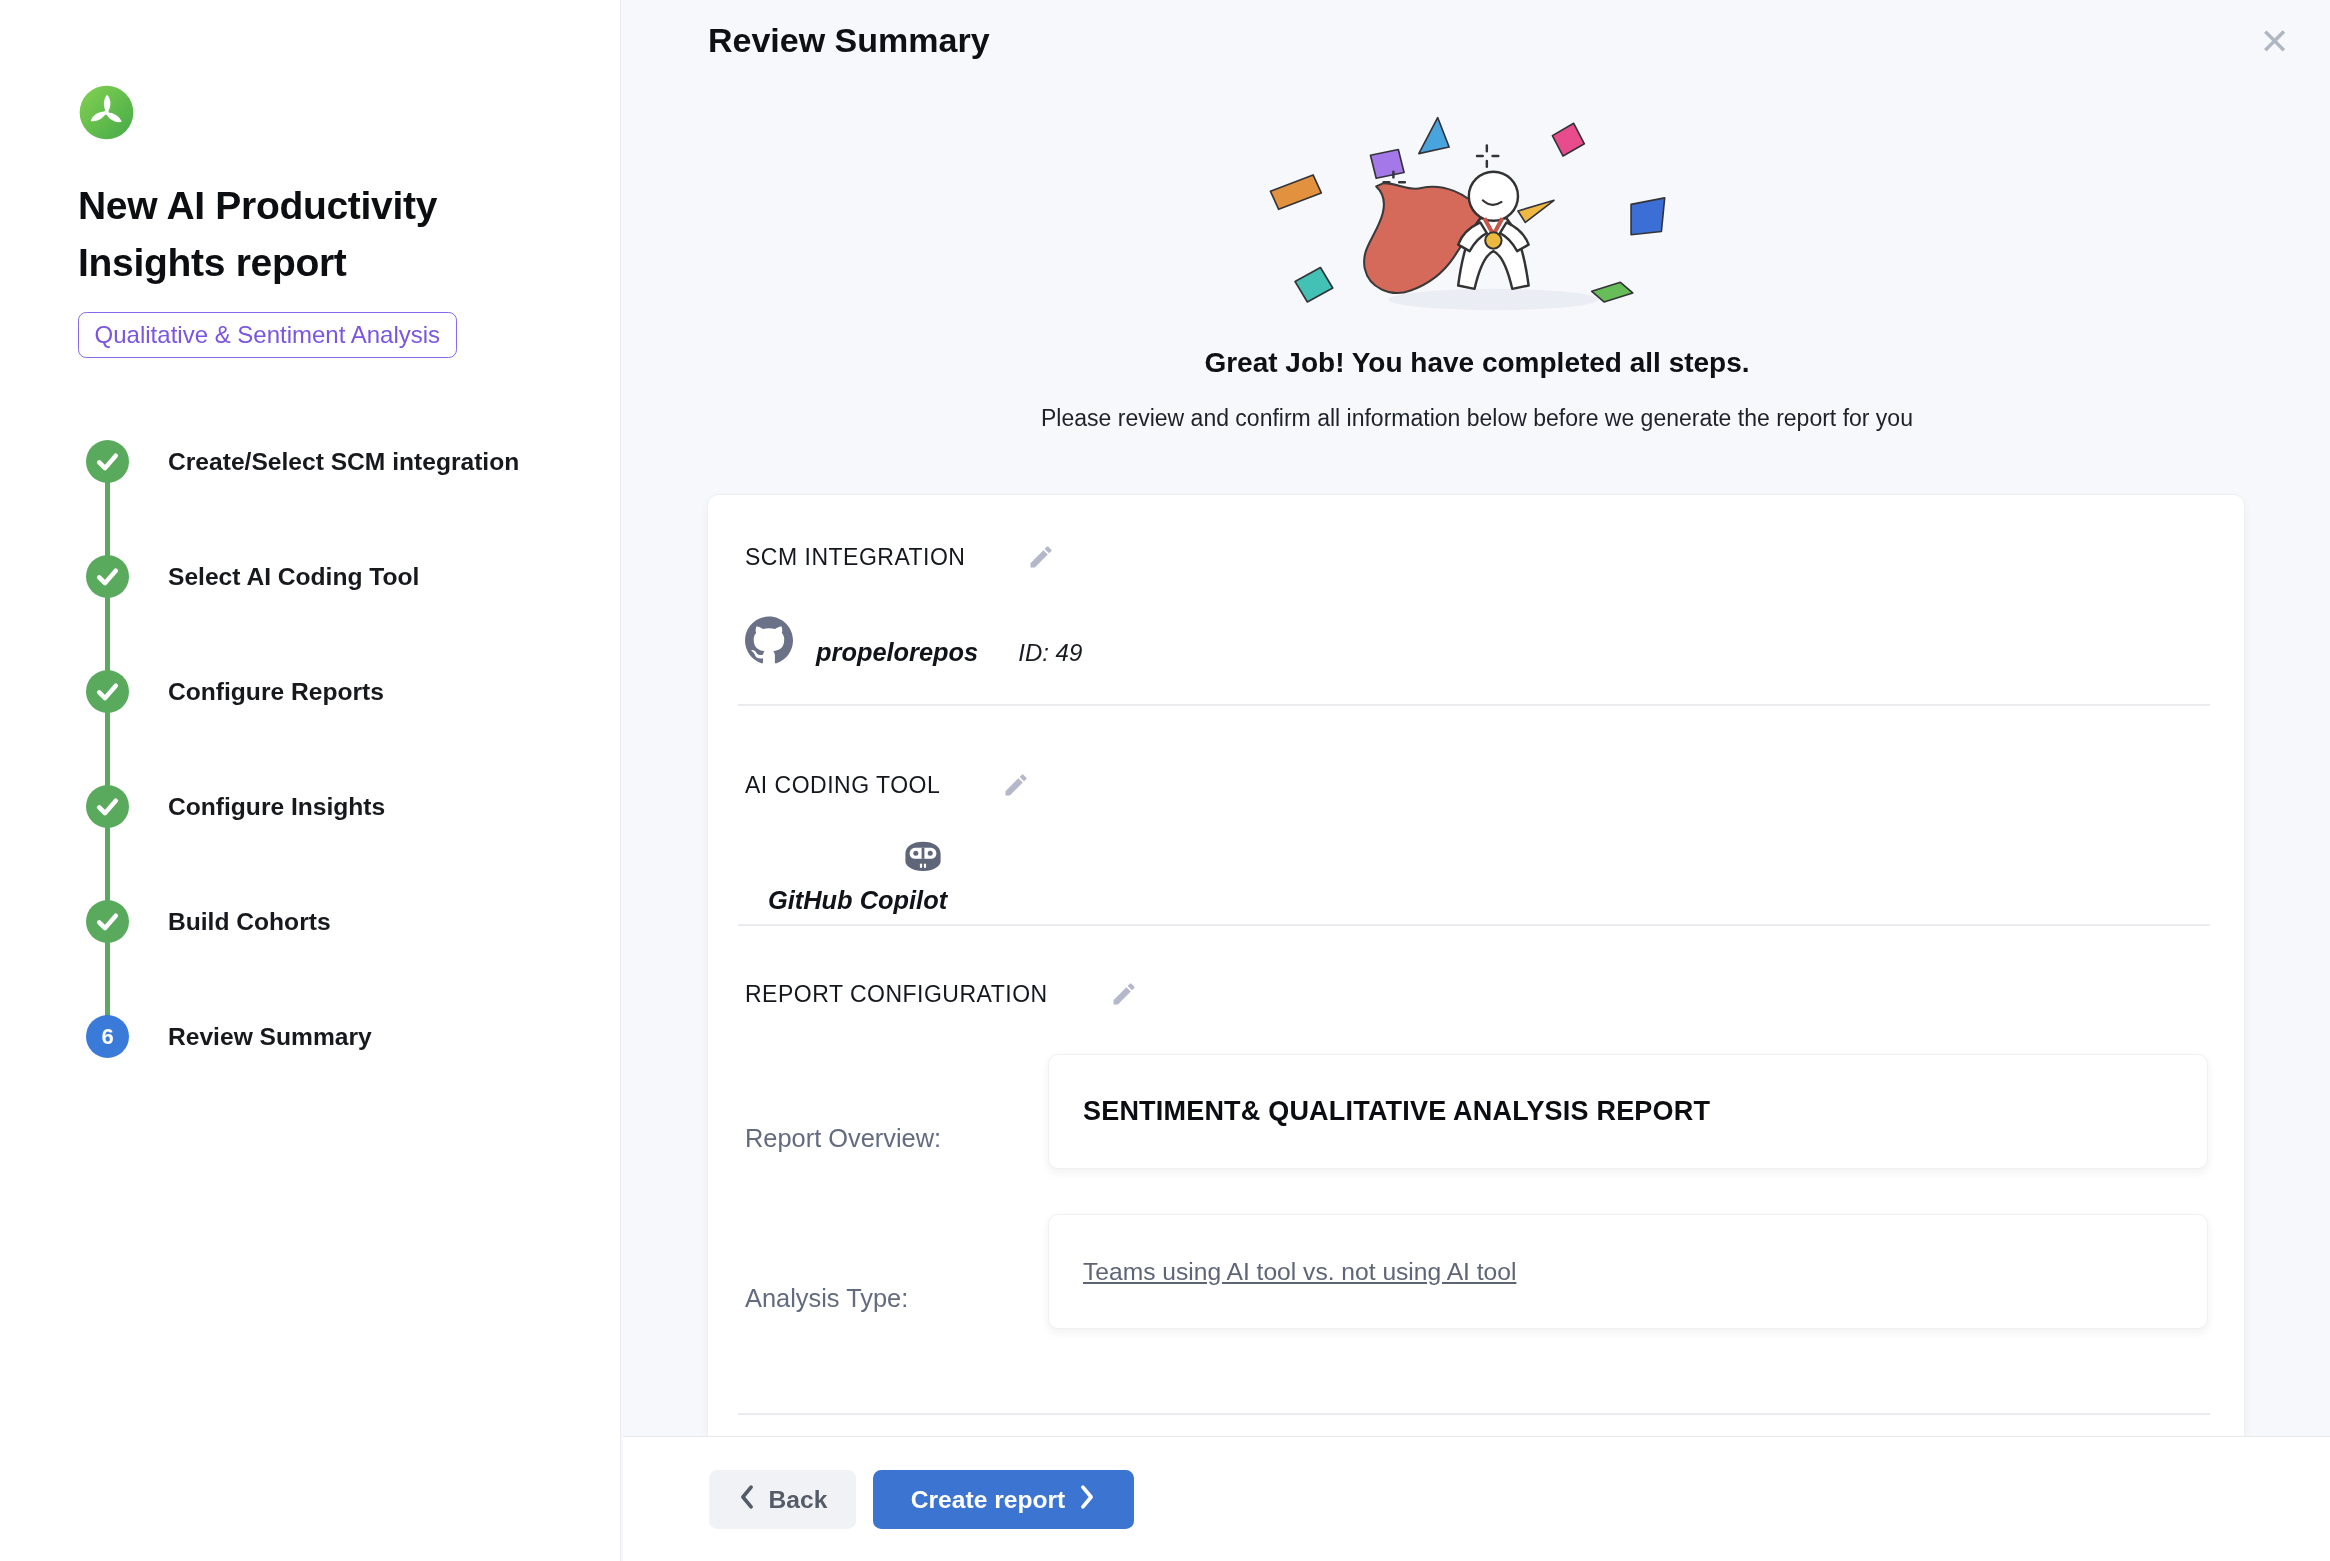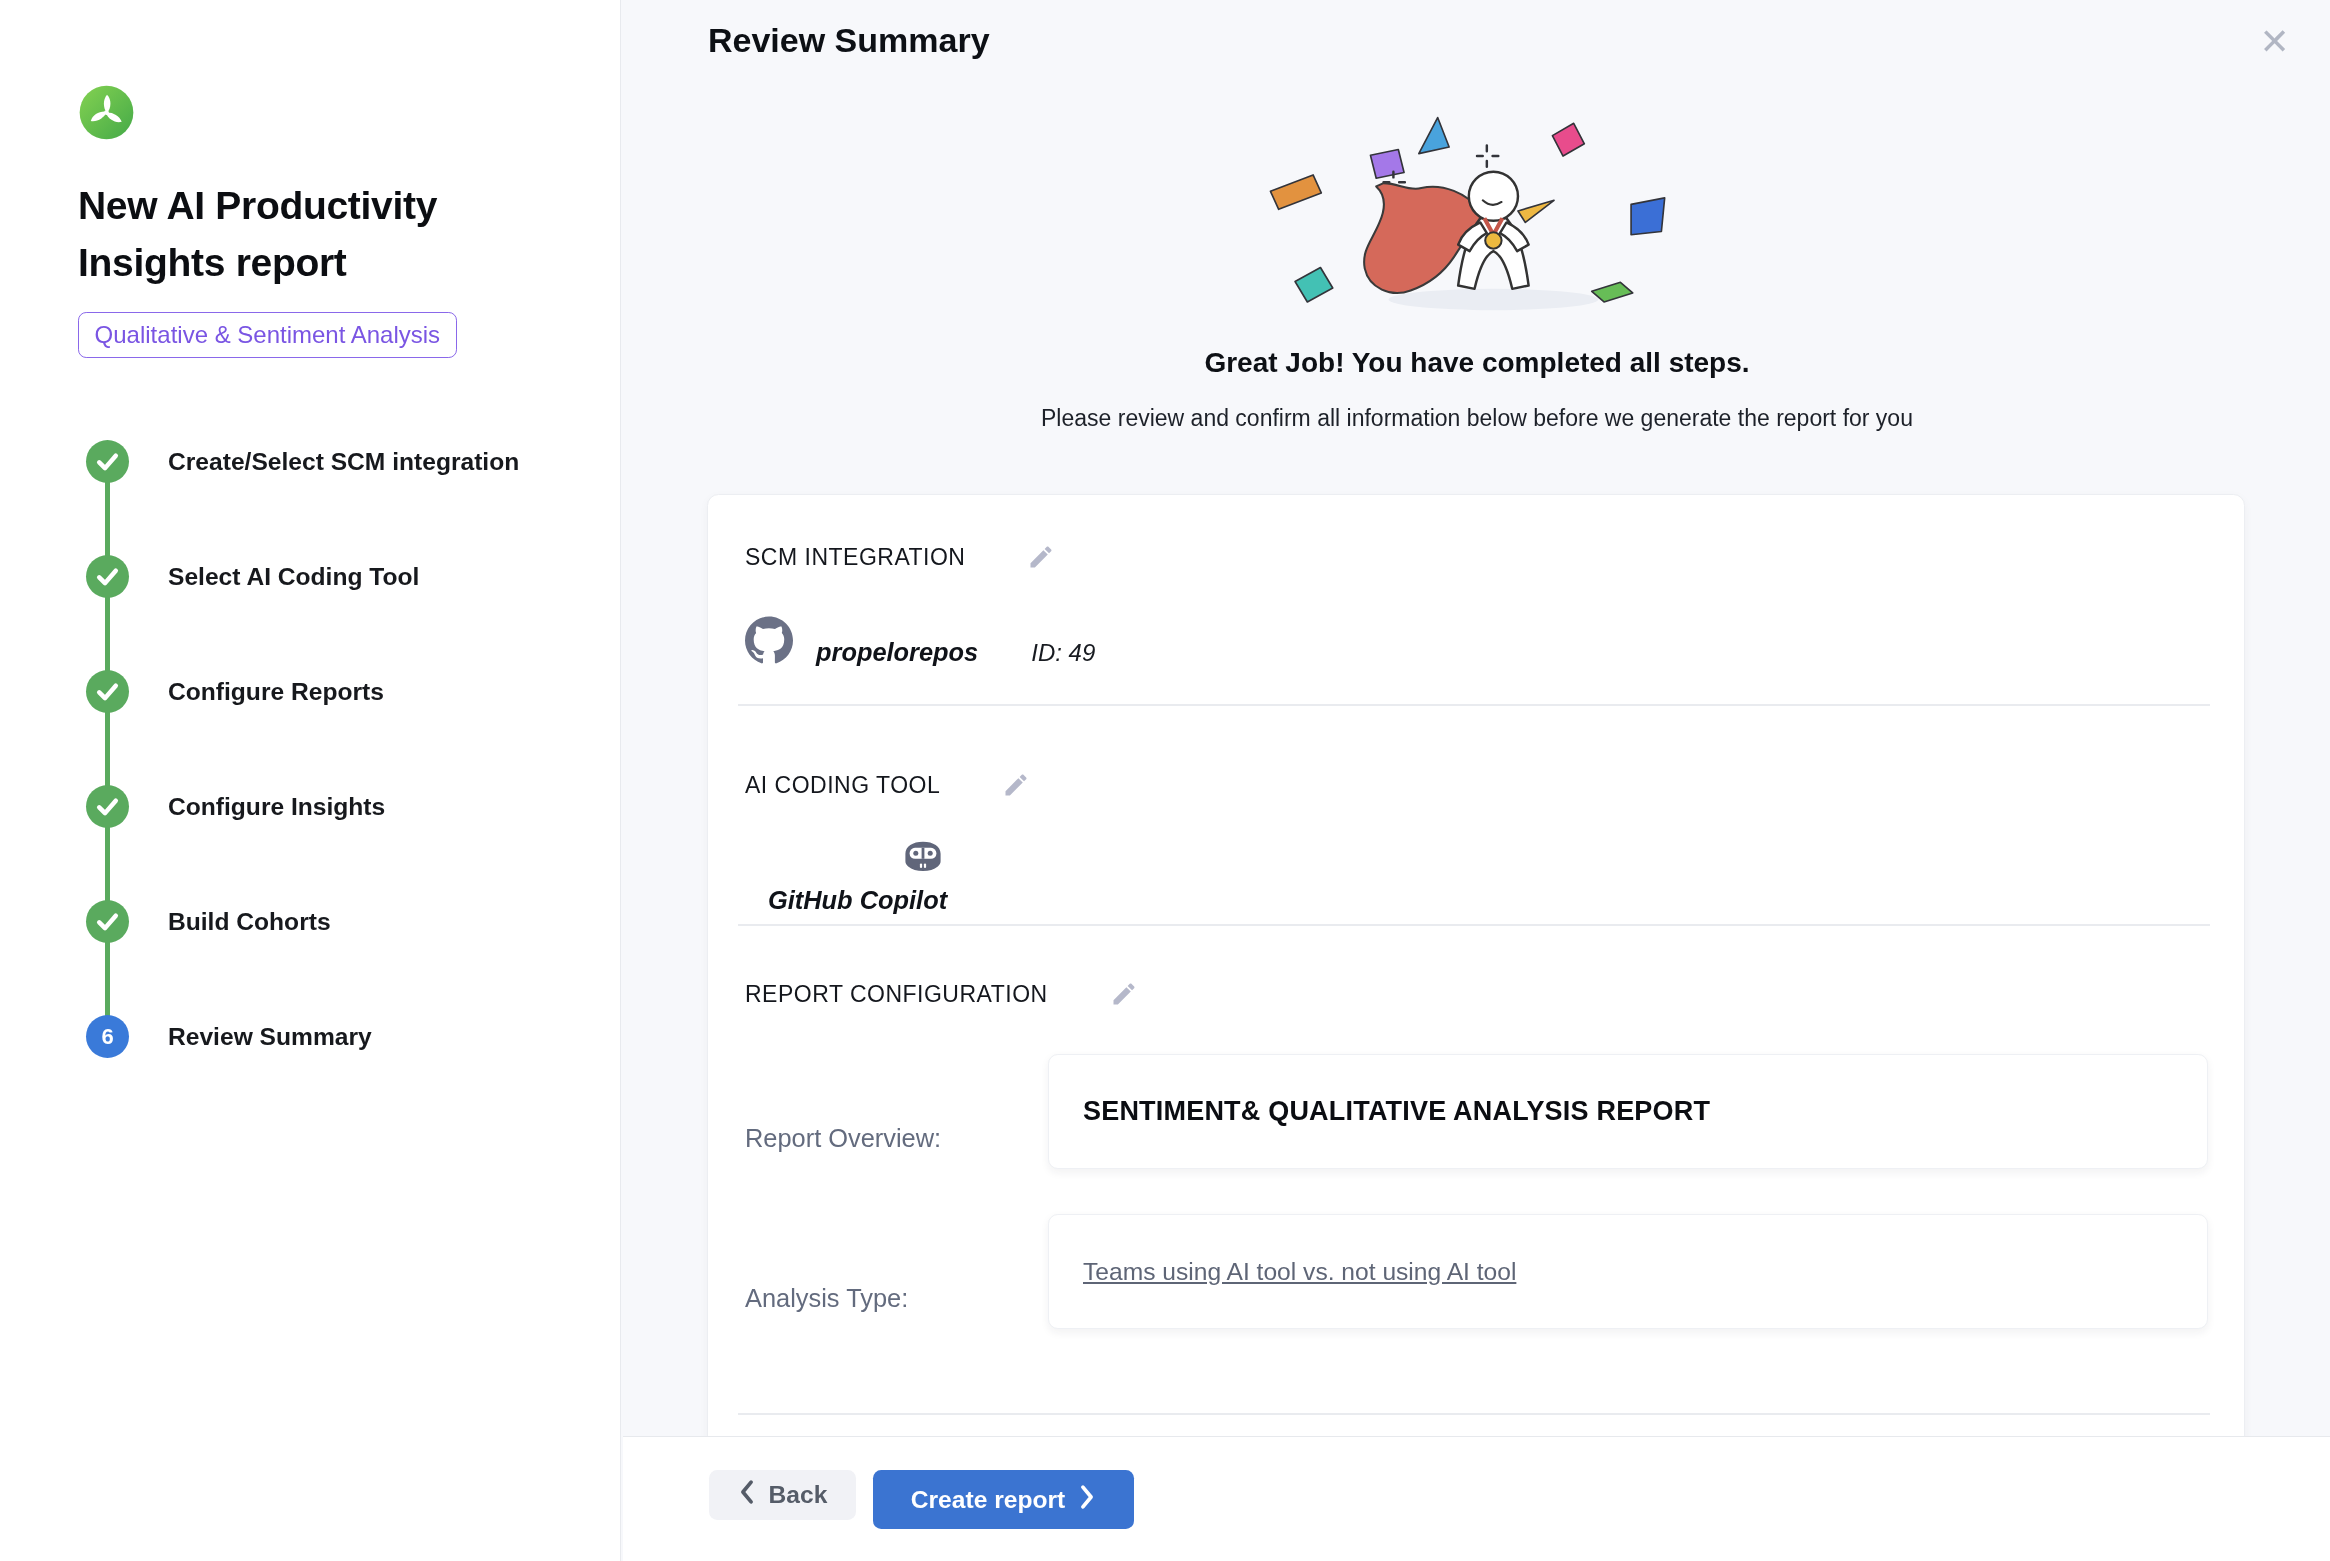--- a/index.html
+++ b/index.html
@@ -50,38 +50,38 @@
   .card{
     position:absolute;left:84px;top:494px;width:1538px;height:964px;box-sizing:border-box;
     background:#ffffff;border:1.6px solid #eceef2;border-radius:11.5px;
     box-shadow:0 3.3px 9.8px rgba(25,30,45,0.04);
   }
   .sec-head{position:absolute;display:flex;align-items:center;gap:36px;}
   .sec-head-label{font-size:23px;font-weight:500;color:#14171d;letter-spacing:0.5px;}
   .edit-btn{background:none;border:none;padding:0;margin-left:26px;cursor:pointer;height:29.5px;}
   .item-row{position:absolute;display:flex;align-items:flex-end;font-style:italic;}
   .item-name{margin-left:23px;font-size:25.4px;font-weight:700;color:#101319;}
-  .item-meta{margin-left:53px;font-size:24px;font-weight:400;color:#181b21;}
+  .item-meta{margin-left:40px;font-size:24px;font-weight:400;color:#181b21;}
   .divider{position:absolute;left:29.5px;width:1472px;height:1.6px;background:#e9ebef;}
   .field-label{position:absolute;left:37px;font-size:25.4px;color:#636b7e;font-weight:400;margin-top:28px;}
   .value-box{
     position:absolute;left:340px;width:1160px;height:115px;box-sizing:border-box;
     background:#ffffff;border:1.6px solid #eef0f4;border-radius:9.8px;
     box-shadow:0 3.3px 8.2px rgba(30,36,52,0.06);
     display:flex;align-items:center;padding:0 34px;
   }
   .value-strong{font-size:27px;font-weight:700;color:#0b0d12;letter-spacing:0.2px;}
   .value-plain{font-size:24.6px;font-weight:400;color:#5e6576;text-decoration:underline;}
   
   .footer{
     position:absolute;left:623px;top:1436px;width:1708px;height:126px;background:#ffffff;
     border-top:1.6px solid #e7e9ed;box-sizing:border-box;
   }
   .btn{display:flex;align-items:center;justify-content:center;gap:13px;border:none;border-radius:8.2px;cursor:pointer;font-family:inherit;}
-  .btn-back{position:absolute;left:86px;top:33px;width:147px;height:50px;background:#f1f2f6;color:#555c68;font-size:24.6px;font-weight:700;}
+  .btn-back{position:absolute;left:86px;top:33px;width:147px;height:59px;background:#f1f2f6;color:#555c68;font-size:24.6px;font-weight:700;}
   .btn-create{position:absolute;left:250px;top:33px;width:261px;height:59px;background:#3b74d1;color:#ffffff;font-size:24.6px;font-weight:700;}
 </style>
 </head>
 <body>
 
 <div id="app">
 
   <aside class="sidebar">
     <div class="logo">
       <svg width="57" height="57" viewBox="0 0 24 24">

